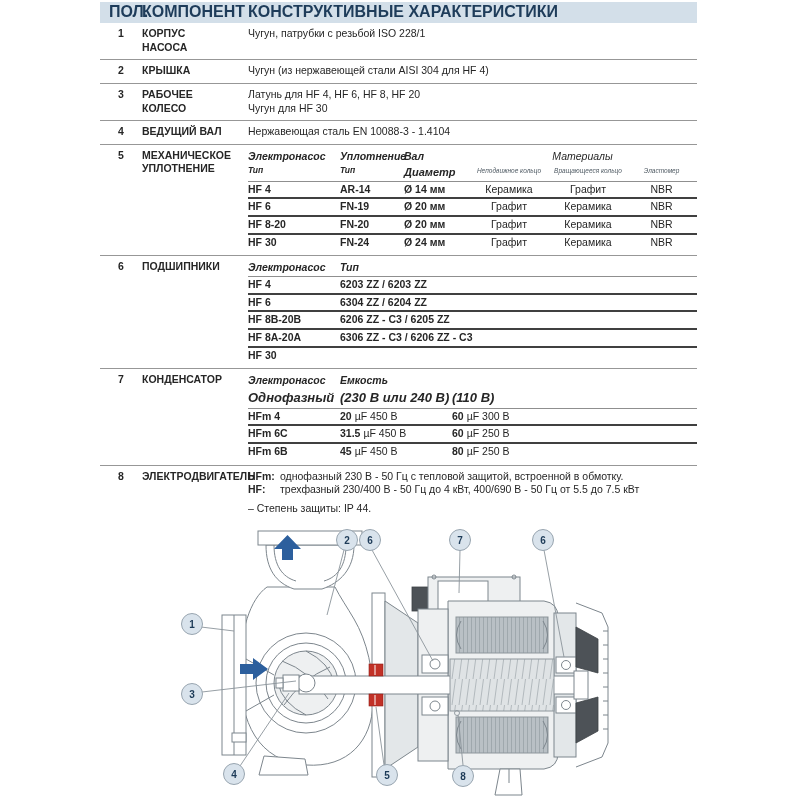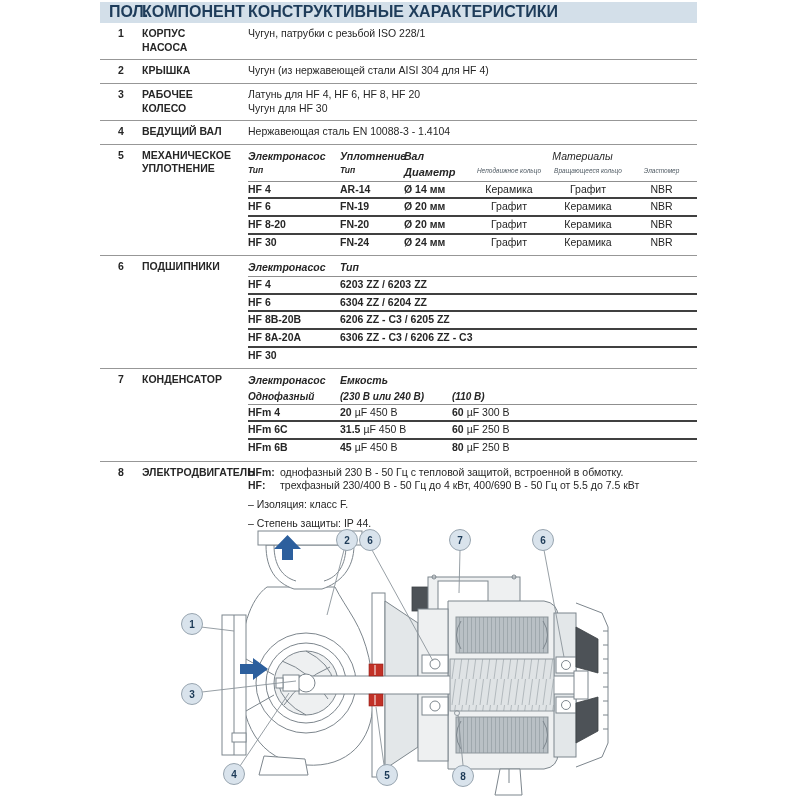--- a/index.html
+++ b/index.html
@@ -21,21 +21,21 @@
   .st{display:grid;width:100%;}
   .seal-grid{grid-template-columns:92px 64px 66px 80px 78px 1fr;}
   .bear-grid{grid-template-columns:92px 1fr;}
   .cap-grid{grid-template-columns:92px 112px 1fr;}
   .st div{padding:1px 2px 1px 0;white-space:nowrap;}
   .st .hl{border-bottom:1px solid #8f8f8f;}
   .st .dl{border-bottom:2px solid #404040;}
   .st .nl{border-bottom:none;}
   .ctr{text-align:center;}
   .tiny{font-size:6.5px;color:#4f5a63;font-style:italic;padding-top:3px !important;}
-  .caph{font-size:10px;font-style:italic;font-weight:bold;}
+  .caph{font-size:13px;font-style:italic;font-weight:bold;}
   .mot-line{display:flex;}
   .mot-label{width:32px;font-weight:bold;flex:0 0 auto;}
   .mot-note{font-weight:bold;margin-top:7px;}
   .mot-bullet{margin-top:5px;}
   .unit{margin-left:3px;}
   
   .diagram{position:absolute;left:170px;top:523px;}
   .ln{stroke:#7d868d;stroke-width:1;fill:none;}
   .wh{fill:#ffffff;stroke:#7d868d;stroke-width:1;}
   .lg{fill:#e3e7e9;stroke:#7d868d;stroke-width:1;}
@@ -189,21 +189,20 @@
       <div class="col-comp">ЭЛЕКТРОДВИГАТЕЛЬ</div>
       <div class="col-content">
         <div class="mot-line">
           <span class="mot-label">HFm:</span>
           <span>однофазный 230 В - 50 Гц с тепловой защитой, встроенной в обмотку.</span>
         </div>
         <div class="mot-line">
           <span class="mot-label">HF:</span>
           <span>трехфазный 230/400 В - 50 Гц до 4 кВт,  400/690 В - 50 Гц от 5.5 до 7.5 кВт</span>
         </div>
-        <div class="mot-bullet">– Изоляция: класс F.</div>
         <div class="mot-bullet">– Степень защиты: IP 44.</div>
       </div>
     </div>
   </div>
 
   <svg class="diagram" width="556" height="277" viewBox="0 0 556 277">
     <defs>
       <pattern id="statorHatch" width="4" height="8" patternUnits="userSpaceOnUse">
         <rect width="4" height="8" fill="#b9c0c5"></rect>
         <line x1="1.5" y1="0" x2="1.5" y2="8" stroke="#9fa8ad" stroke-width="1"></line>

